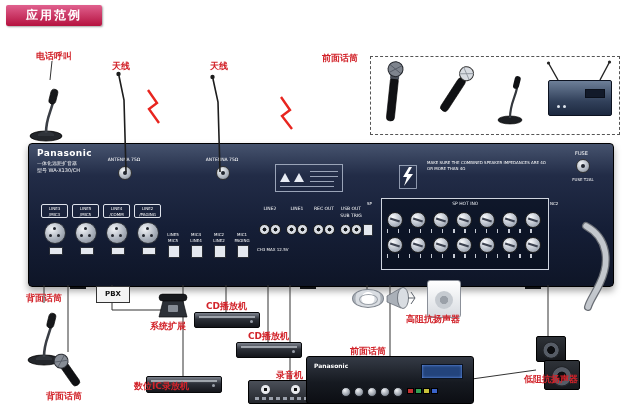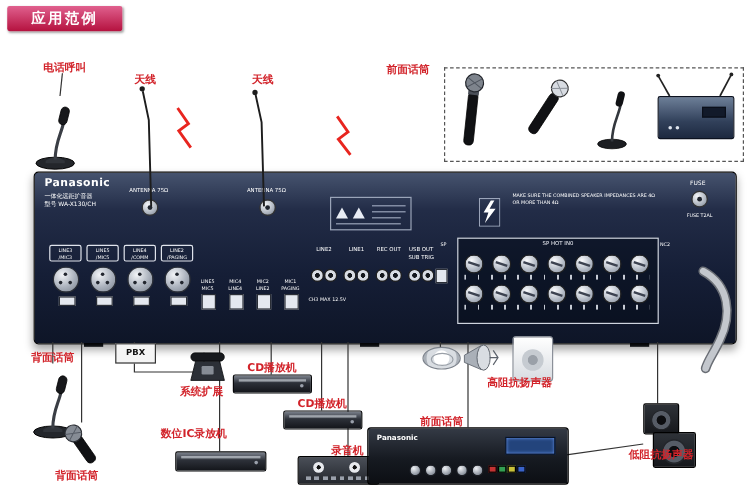--- a/index.html
+++ b/index.html
@@ -60,21 +60,21 @@
   <div class="banner">应用范例</div>
 
   <span class="red-label" style="left:36px;top:50px">电话呼叫</span>
   <span class="red-label" style="left:112px;top:60px">天线</span>
   <span class="red-label" style="left:210px;top:60px">天线</span>
   <span class="red-label" style="left:322px;top:52px">前面话筒</span>
   <span class="red-label" style="left:26px;top:292px">背面话筒</span>
   <span class="red-label" style="left:150px;top:320px">系统扩展</span>
   <span class="red-label" style="left:206px;top:300px">CD播放机</span>
   <span class="red-label" style="left:248px;top:330px">CD播放机</span>
-  <span class="red-label" style="left:134px;top:355px">数位IC录放机</span>
+  <span class="red-label" style="left:134px;top:380px">数位IC录放机</span>
   <span class="red-label" style="left:276px;top:369px">录音机</span>
   <span class="red-label" style="left:46px;top:390px">背面话筒</span>
   <span class="red-label" style="left:350px;top:345px">前面话筒</span>
   <span class="red-label" style="left:406px;top:313px">高阻抗扬声器</span>
   <span class="red-label" style="left:524px;top:373px">低阻抗扬声器</span>
 
   <div class="dashed-box"></div>
   <svg class="device" style="left:382px;top:60px" width="22" height="66" viewBox="0 0 22 66">
     <g transform="rotate(6 11 33)">
       <rect x="7" y="17" width="8" height="44" rx="3.5" fill="#101114" stroke="#000" stroke-width="0.6"></rect>

